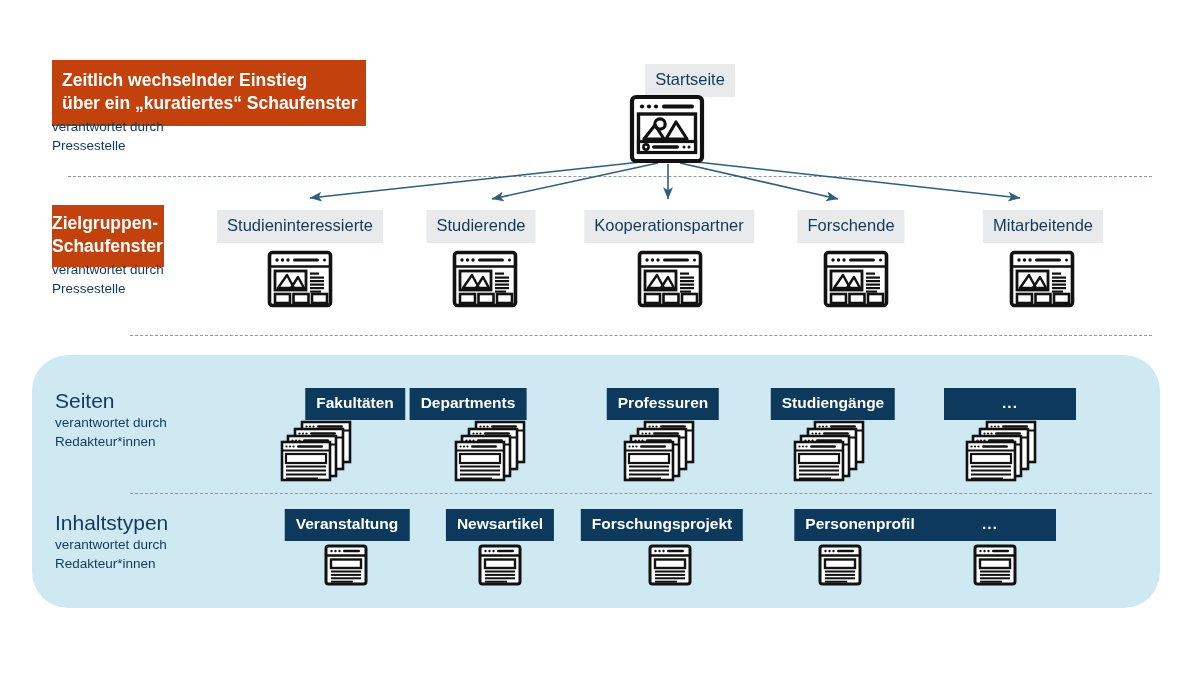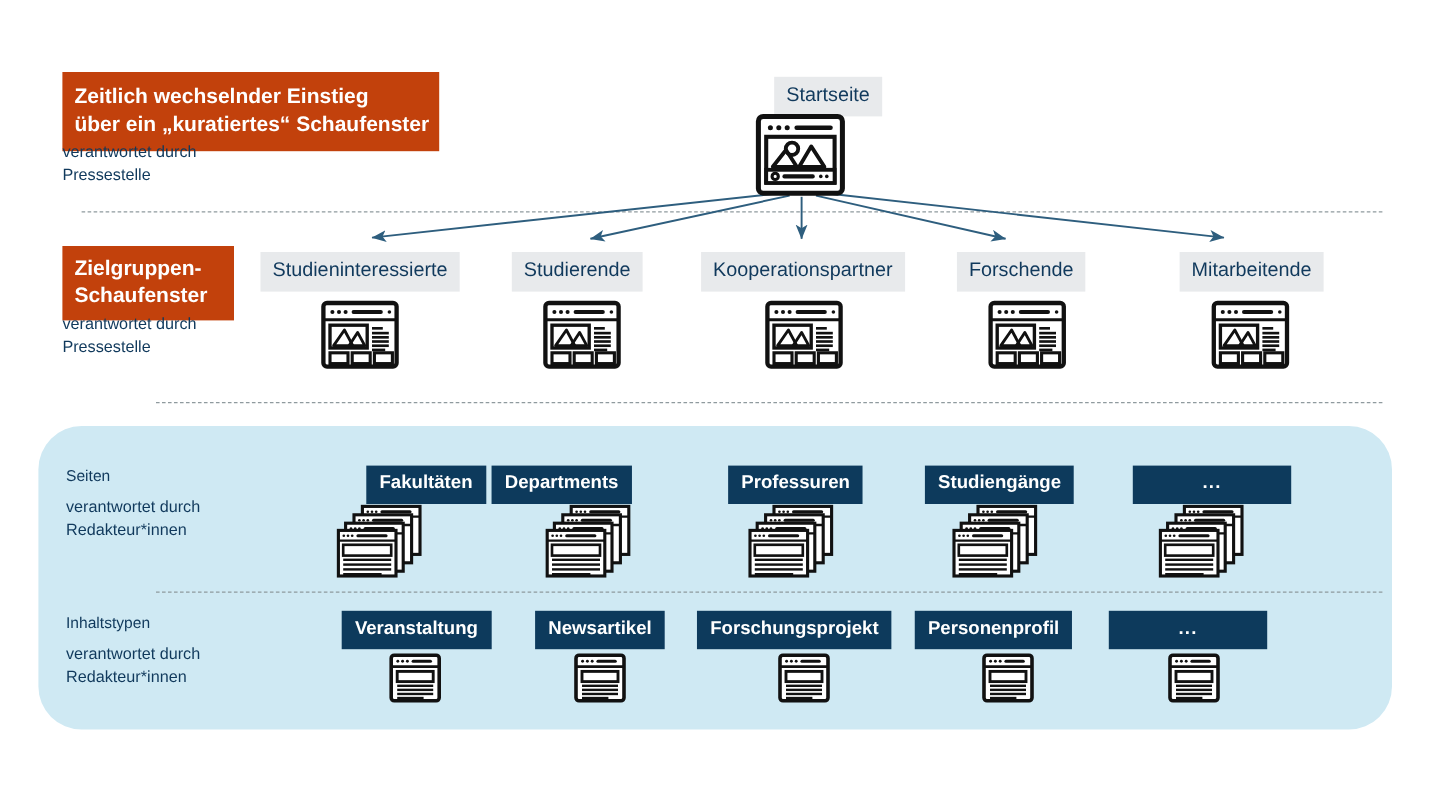--- a/index.html
+++ b/index.html
@@ -37,22 +37,22 @@
     left: 52px;
     top: 60px;
     width: 314px;
     padding: 9px 0 11px 10px;
     font-size: 17.5px;
   }
 
   .banner-zg {
     left: 52px;
     top: 205px;
-    width: 143px;
-    padding: 7px 0 9px 10px;
+    width: 112px;
+    padding: 7px 0 9px 0;
     font-size: 17.5px;
   }
 
   .sub-note {
     position: absolute;
     color: #10395c;
     font-size: 13.5px;
     line-height: 1.38;
   }
   .sub-note-top { left: 52px; top: 118px; }
@@ -93,21 +93,21 @@
     top: 355px;
     width: 1128px;
     height: 253px;
     background: #cfe9f3;
     border-radius: 36px;
   }
 
   .panel-heading {
     position: absolute;
     color: #10395c;
-    font-size: 13px;
+    font-size: 21px;
     line-height: 1;
   }
   .panel-sub {
     position: absolute;
     color: #10395c;
     font-size: 13.5px;
     line-height: 1.38;
   }
 
   
@@ -492,21 +492,21 @@
         <rect x="6" y="45.5" width="40" height="2" fill="#111"></rect>
         <rect x="6" y="49.5" width="40" height="2" fill="#111"></rect>
         <rect x="6" y="53.5" width="40" height="2" fill="#111"></rect>
         <rect x="6" y="57.5" width="32" height="2" fill="#111"></rect>
       </svg>
   </div>
 
   <div class="navy-label" style="left:347px; top:509px;">Veranstaltung</div>
   <div class="navy-label" style="left:500px; top:509px;">Newsartikel</div>
   <div class="navy-label" style="left:662px; top:509px;">Forschungsprojekt</div>
-  <div class="navy-label" style="left:828px; top:509px;">Personenprofil</div>
+  <div class="navy-label" style="left:860px; top:509px;">Personenprofil</div>
   <div class="navy-label ellipsis" style="left:990px; top:509px;">...</div>
 
   <div class="icon-wrap" style="left:346px; top:544px;">
     <svg class="page-icon" width="44" height="42" viewBox="0 0 44 42">
         <rect x="2" y="2" width="40" height="38" rx="2.5" fill="#fff" stroke="#111" stroke-width="3"></rect>
         <circle cx="7.5" cy="7" r="1.2" fill="#111"></circle>
         <circle cx="11.5" cy="7" r="1.2" fill="#111"></circle>
         <circle cx="15.5" cy="7" r="1.2" fill="#111"></circle>
         <rect x="19" y="5.7" width="17" height="2.6" rx="1.3" fill="#111"></rect>
         <line x1="2" y1="11.5" x2="42" y2="11.5" stroke="#111" stroke-width="2.4"></line>

